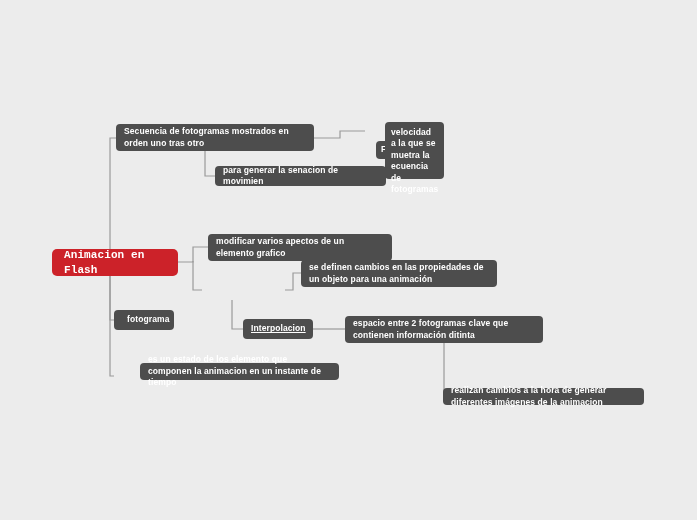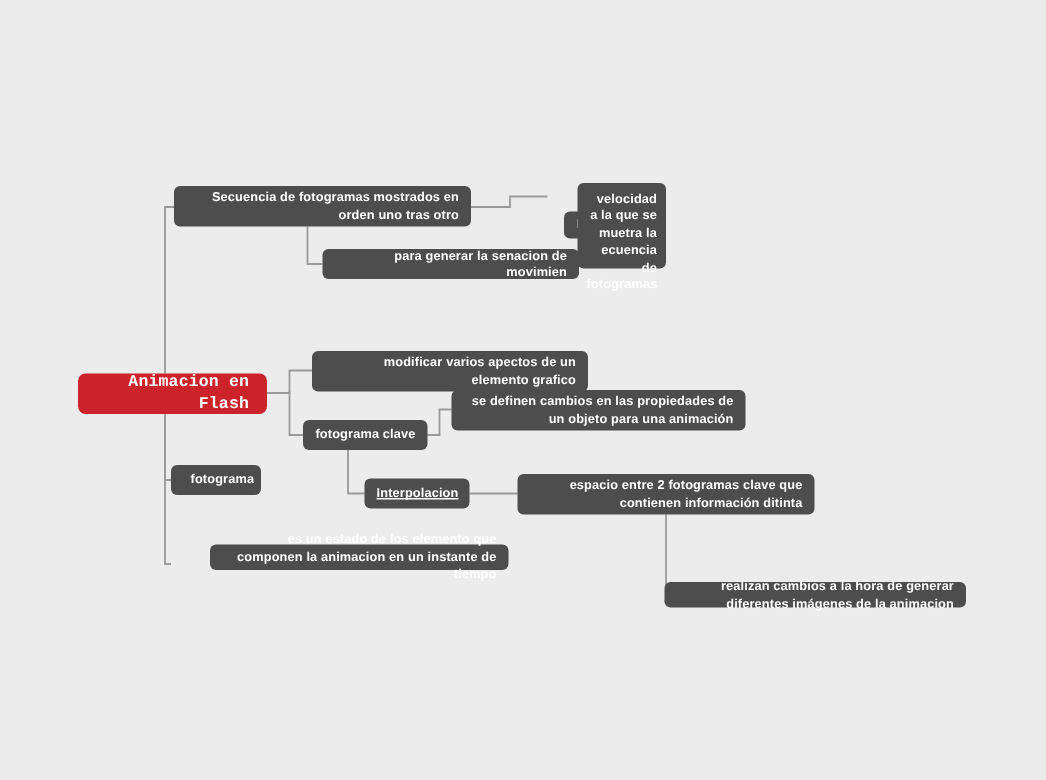--- a/index.html
+++ b/index.html
@@ -48,21 +48,20 @@
     padding: 9px 12px;
     border-radius: 5px;
     font-family: Liberation Mono, monospace;
   }
   .node.tall {
     align-items: flex-start;
   }
   .node-label {
     display: block;
     width: 100%;
-    text-align: right;
   }
 </style>
 </head>
 <body>
 
 <div id="canvas">
 
   <svg class="connectors" viewBox="0 0 697 520">
 
     <path d="M 110 249 L 110 138 L 116 138" fill="none" stroke="#9a9a9a" stroke-width="1.2"></path>
@@ -107,23 +106,20 @@
   </div>
 
   <div class="node" style="left:208px; top:234px; width:184px; height:27px;">
     <span class="node-label">modificar varios apectos de un elemento grafico</span>
   </div>
 
   <div class="node" style="left:301px; top:260px; width:196px; height:27px;">
     <span class="node-label">se definen cambios en las propiedades de un objeto para una animación</span>
   </div>
 
-  <div class="node" style="left:202px; top:280px; width:83px; height:20px;">
-    <span class="node-label">fotograma clave</span>
-  </div>
 
   <div class="node" style="left:114px; top:310px; width:60px; height:20px;padding-left:13px;">
     <span class="node-label">fotograma</span>
   </div>
 
   <div class="node" style="left:243px; top:319px; width:70px; height:20px;text-decoration:underline;">
     <span class="node-label">Interpolacion</span>
   </div>
 
   <div class="node" style="left:345px; top:316px; width:198px; height:27px;">

